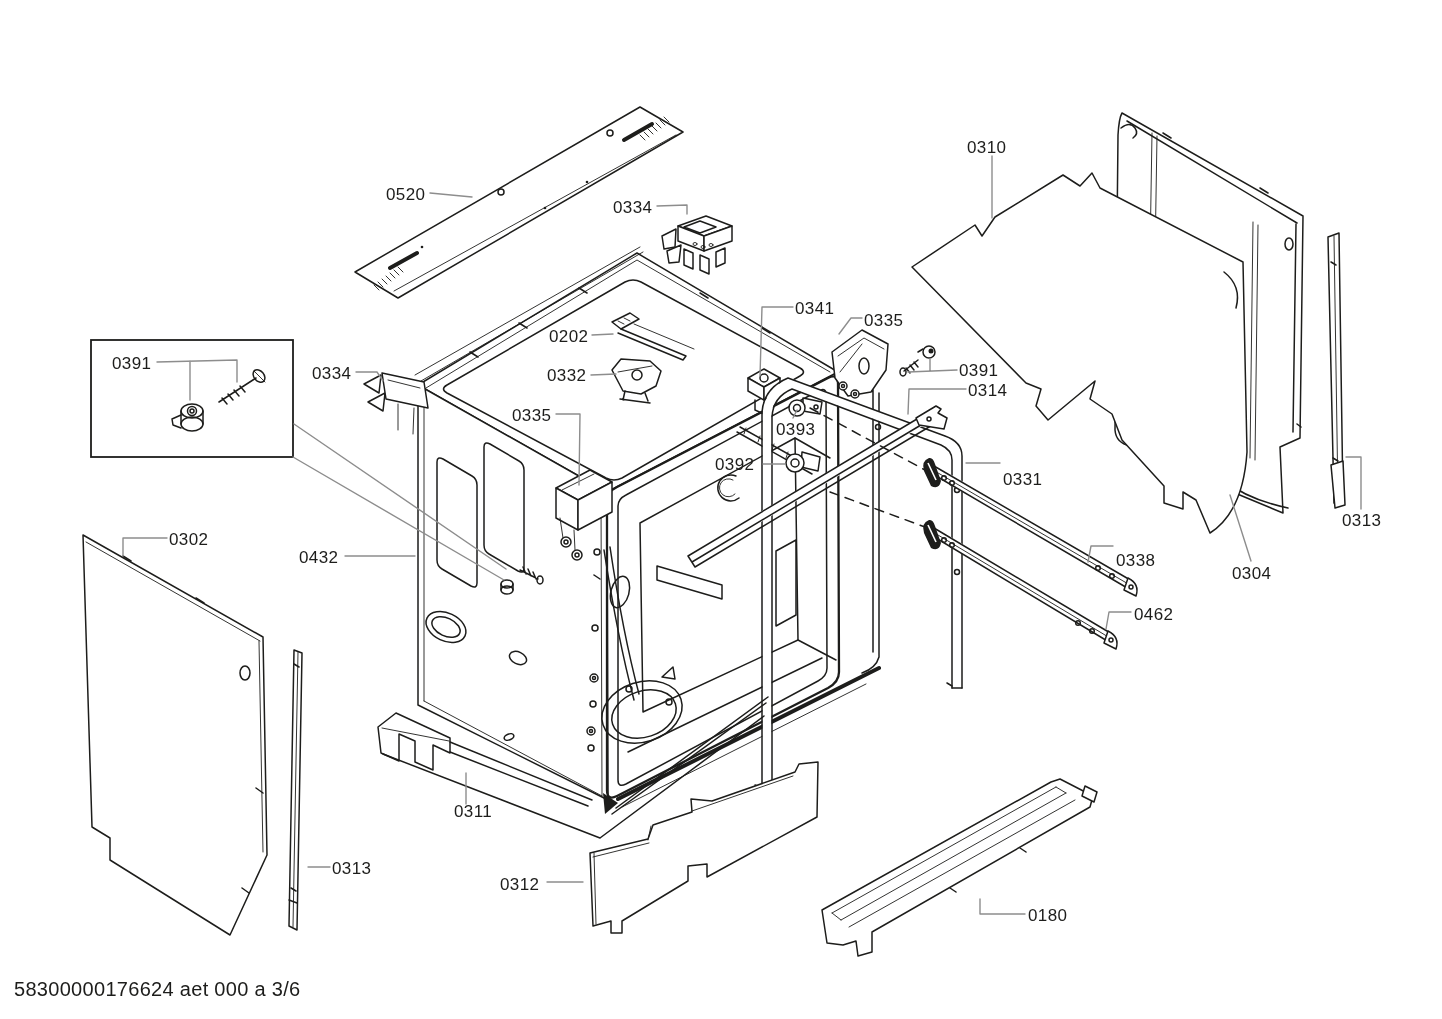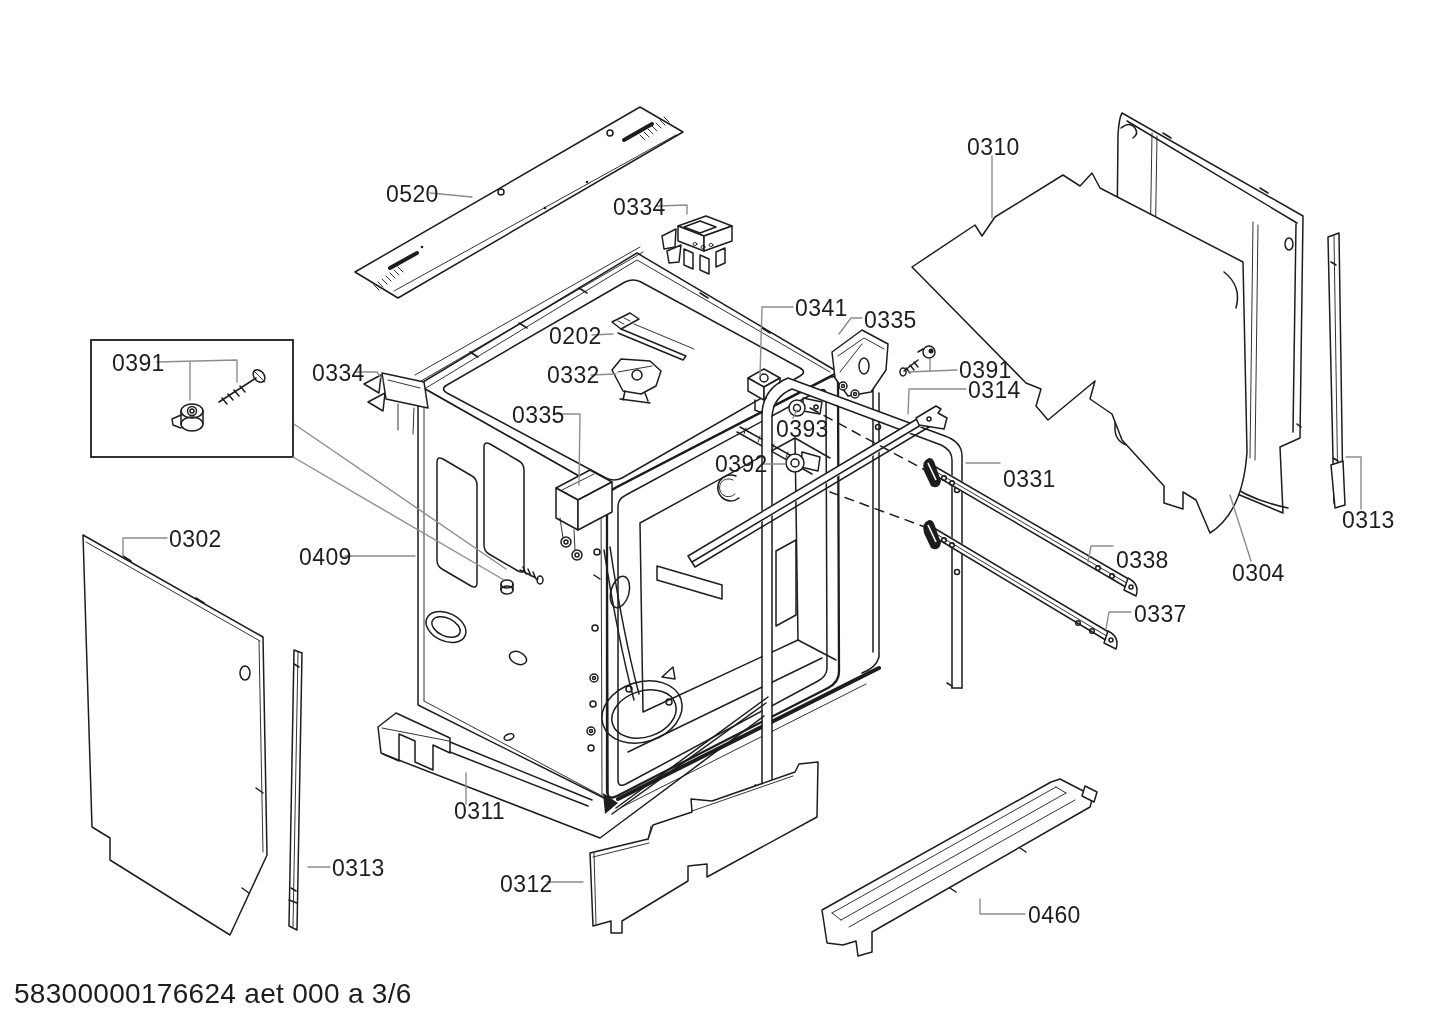--- a/index.html
+++ b/index.html
@@ -1,20 +1,20 @@
 <!DOCTYPE html>
 <html><head>
 <meta charset="utf-8">
 <style>
   html,body{margin:0;padding:0;background:#fff;}
   #stage{position:relative;width:1442px;height:1019px;background:#fff;overflow:hidden;
          font-family:"Liberation Sans",sans-serif;}
   #art{position:absolute;left:0;top:0;}
-  .pl{position:absolute;font-size:23px;line-height:19px;letter-spacing:.4px;color:#1d1d1b;white-space:nowrap;}
-  .footer{position:absolute;left:14px;top:978px;font-size:28px;color:#1d1d1b;letter-spacing:.3px;}
+  .pl{position:absolute;font-size:17px;line-height:19px;letter-spacing:.4px;color:#1d1d1b;white-space:nowrap;}
+  .footer{position:absolute;left:14px;top:978px;font-size:20px;color:#1d1d1b;letter-spacing:.3px;}
   
   .k{fill:none;stroke:#1d1d1b;stroke-width:1.5;stroke-linejoin:round;stroke-linecap:round;}
   .kw{fill:#ffffff;stroke:#1d1d1b;stroke-width:1.5;stroke-linejoin:round;stroke-linecap:round;}
   .kt{stroke-width:2.3;}
   .th{stroke-width:.9;}
   .b4{stroke-width:4;}
   .f{fill:#1d1d1b;stroke:none;}
   .ld{fill:none;stroke:#8d8d8d;stroke-width:1.4;stroke-linejoin:round;stroke-linecap:round;}
   .dash{stroke-dasharray:9 7;}
   .wu{fill:none;stroke:#ffffff;stroke-width:9;stroke-linejoin:round;stroke-linecap:round;}
@@ -330,24 +330,24 @@
   <span class="pl" style="left:549px;top:327px">0202</span>
   <span class="pl" style="left:547px;top:366px">0332</span>
   <span class="pl" style="left:112px;top:354px">0391</span>
   <span class="pl" style="left:312px;top:364px">0334</span>
   <span class="pl" style="left:968px;top:381px">0314</span>
   <span class="pl" style="left:512px;top:406px">0335</span>
   <span class="pl" style="left:776px;top:420px">0393</span>
   <span class="pl" style="left:715px;top:455px">0392</span>
   <span class="pl" style="left:1003px;top:470px">0331</span>
   <span class="pl" style="left:169px;top:530px">0302</span>
-  <span class="pl" style="left:299px;top:548px">0409</span>
+  <span class="pl" style="left:299px;top:548px">0432</span>
   <span class="pl" style="left:1116px;top:551px">0338</span>
   <span class="pl" style="left:1232px;top:564px">0304</span>
-  <span class="pl" style="left:1134px;top:605px">0337</span>
+  <span class="pl" style="left:1134px;top:605px">0462</span>
   <span class="pl" style="left:1342px;top:511px">0313</span>
   <span class="pl" style="left:332px;top:859px">0313</span>
   <span class="pl" style="left:454px;top:802px">0311</span>
   <span class="pl" style="left:500px;top:875px">0312</span>
-  <span class="pl" style="left:1028px;top:906px">0460</span>
+  <span class="pl" style="left:1028px;top:906px">0180</span>
 
   <div class="footer">58300000176624 aet 000 a 3/6</div>
 </div>
 
 </body></html>

